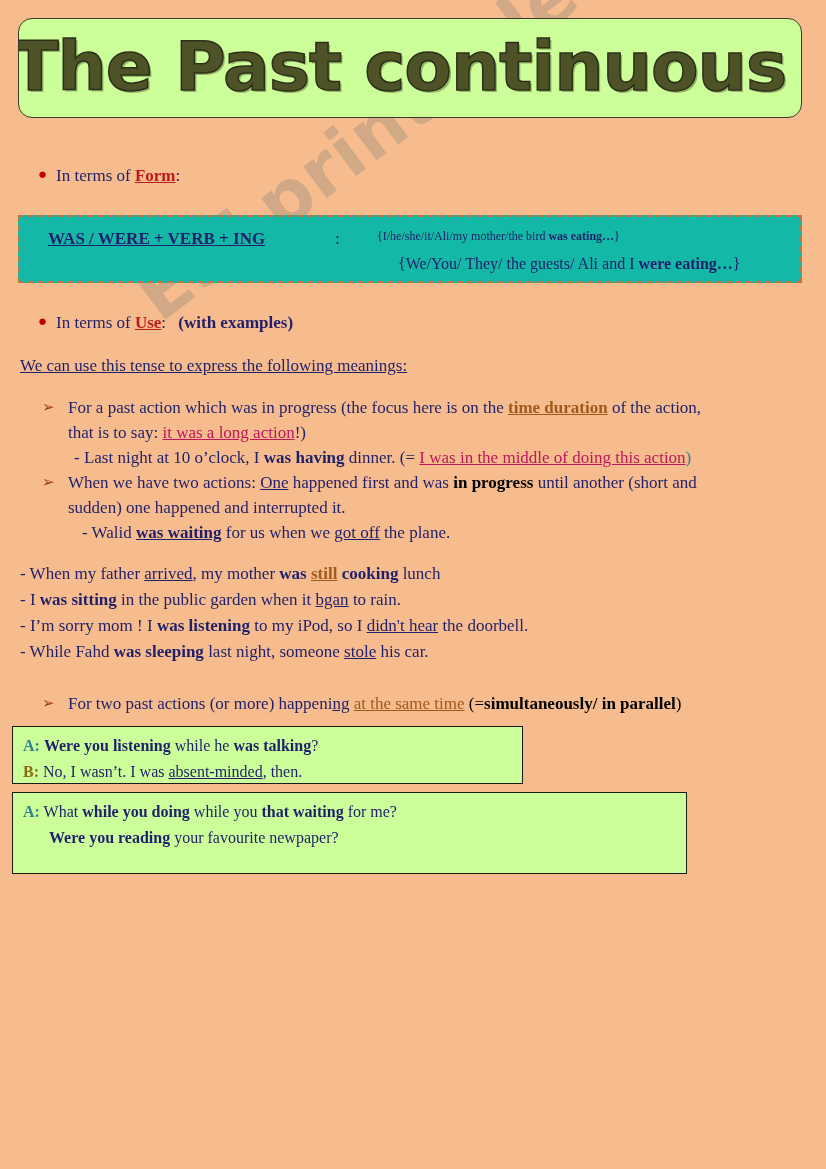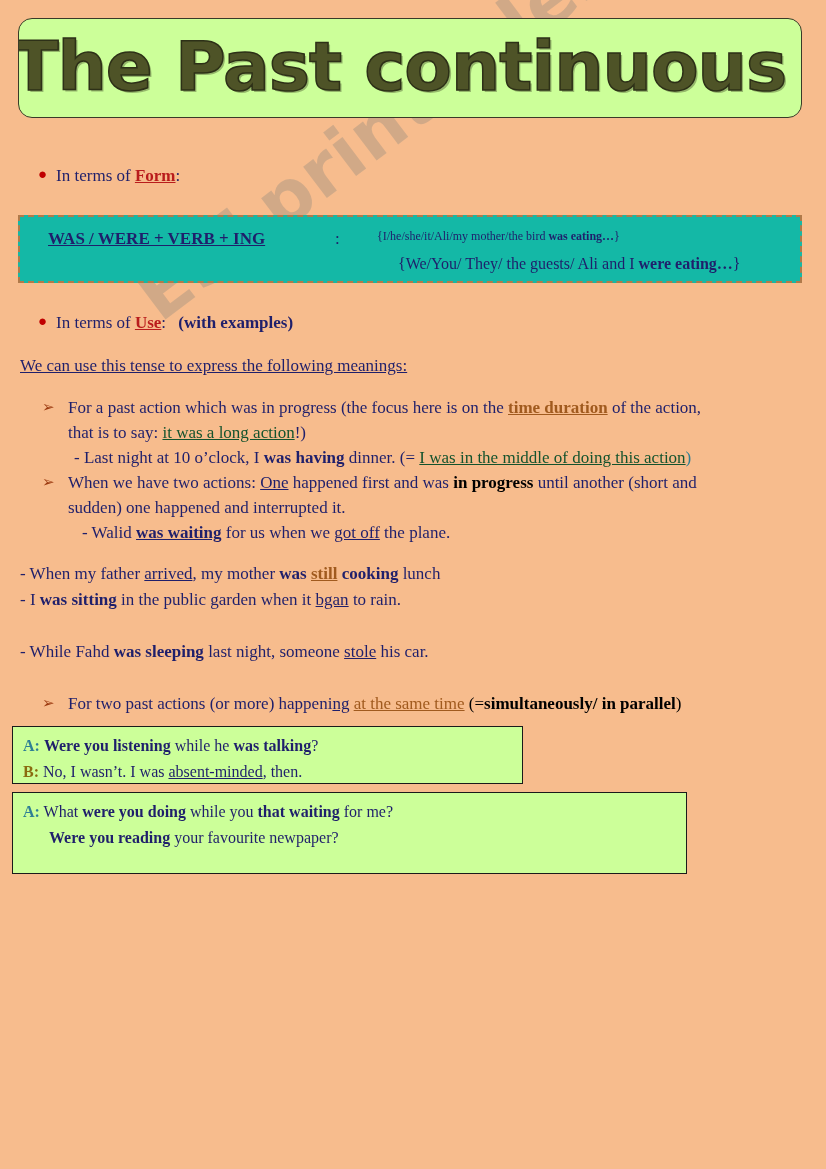--- a/index.html
+++ b/index.html
@@ -56,21 +56,21 @@
     text-shadow:2px 2px 0 rgba(45,48,23,.35);
     white-space:nowrap;
   }
 
   
   .navy   { color:#1f1f6b; }
   .red    { color:#b91c1c; }
   .brown  { color:#a05a1e; }
   .brown2 { color:#000000; }
   .teal   { color:#2e7f95; }
-  .bluelink { color:#14532d; text-decoration:underline; }
+  .bluelink { color:#be185d; text-decoration:underline; }
   .b { font-weight:bold; }
   .u { text-decoration:underline; }
 
   .bullet-line {
     position:absolute;
     font-size:17px;
     color:#1f1f6b;
     white-space:nowrap;
   }
   .dot {
@@ -187,20 +187,23 @@
   <div class="para" style="left:82px; top:520px;">
     <span>- Walid </span><span class="b u">was waiting</span><span> for us when we </span><span class="u">got off</span><span> the plane.</span>
   </div>
 
   <div class="para" style="left:20px; top:561px;text-align:center;">
     <span>- When my father </span><span class="u">arrived</span><span>, my mother </span><span class="b">was </span><span class="brown b u">still</span><span class="b"> cooking</span><span> lunch</span>
   </div>
   <div class="para" style="left:20px; top:587px;">
     <span>- I </span><span class="b">was sitting</span><span> in the public garden when it </span><span class="u">bgan</span><span> to rain.</span>
   </div>
+  <div class="para" style="left:20px; top:613px;">
+    <span>- I’m sorry mom ! I </span><span class="b">was listening</span><span> to my iPod, so I </span><span class="u">didn't hear</span><span> the doorbell.</span>
+  </div>
   <div class="para" style="left:20px; top:639px;">
     <span>- While Fahd </span><span class="b">was sleeping</span><span> last night, someone </span><span class="u">stole</span><span> his car.</span>
   </div>
 
   <div class="hang" style="left:68px; top:691px; width:740px;">
     <span class="arrow">➢</span>
     <span>For two past actions (or more) happeni</span><span class="u">ng</span><span> </span><span class="brown u">at the same time</span><span class="brown2"> (=</span><span class="brown2 b">simultaneously/ in parallel</span><span class="brown2">)</span>
   </div>
 
   <div class="dlg" style="left:12px; top:726px; width:511px; height:58px;">
@@ -210,20 +213,20 @@
     </div>
     <div class="row">
       <span class="spk-b">B:</span>
       <span>No, I wasn’t. I was </span><span class="u">absent-minded</span><span>, then.</span>
     </div>
   </div>
 
   <div class="dlg" style="left:12px; top:792px; width:675px; height:82px;">
     <div class="row">
       <span class="spk-a">A:</span>
-      <span>What </span><span class="b">were you doing</span><span> while you </span><span class="b">that waiting</span><span> for me?</span>
+      <span>What </span><span class="b">while you doing</span><span> while you </span><span class="b">that waiting</span><span> for me?</span>
     </div>
     <div class="row indent">
       <span class="b">Were you reading</span><span> your favourite newpaper?</span>
     </div>
   </div>
 
 </div>
 
 </body></html>

